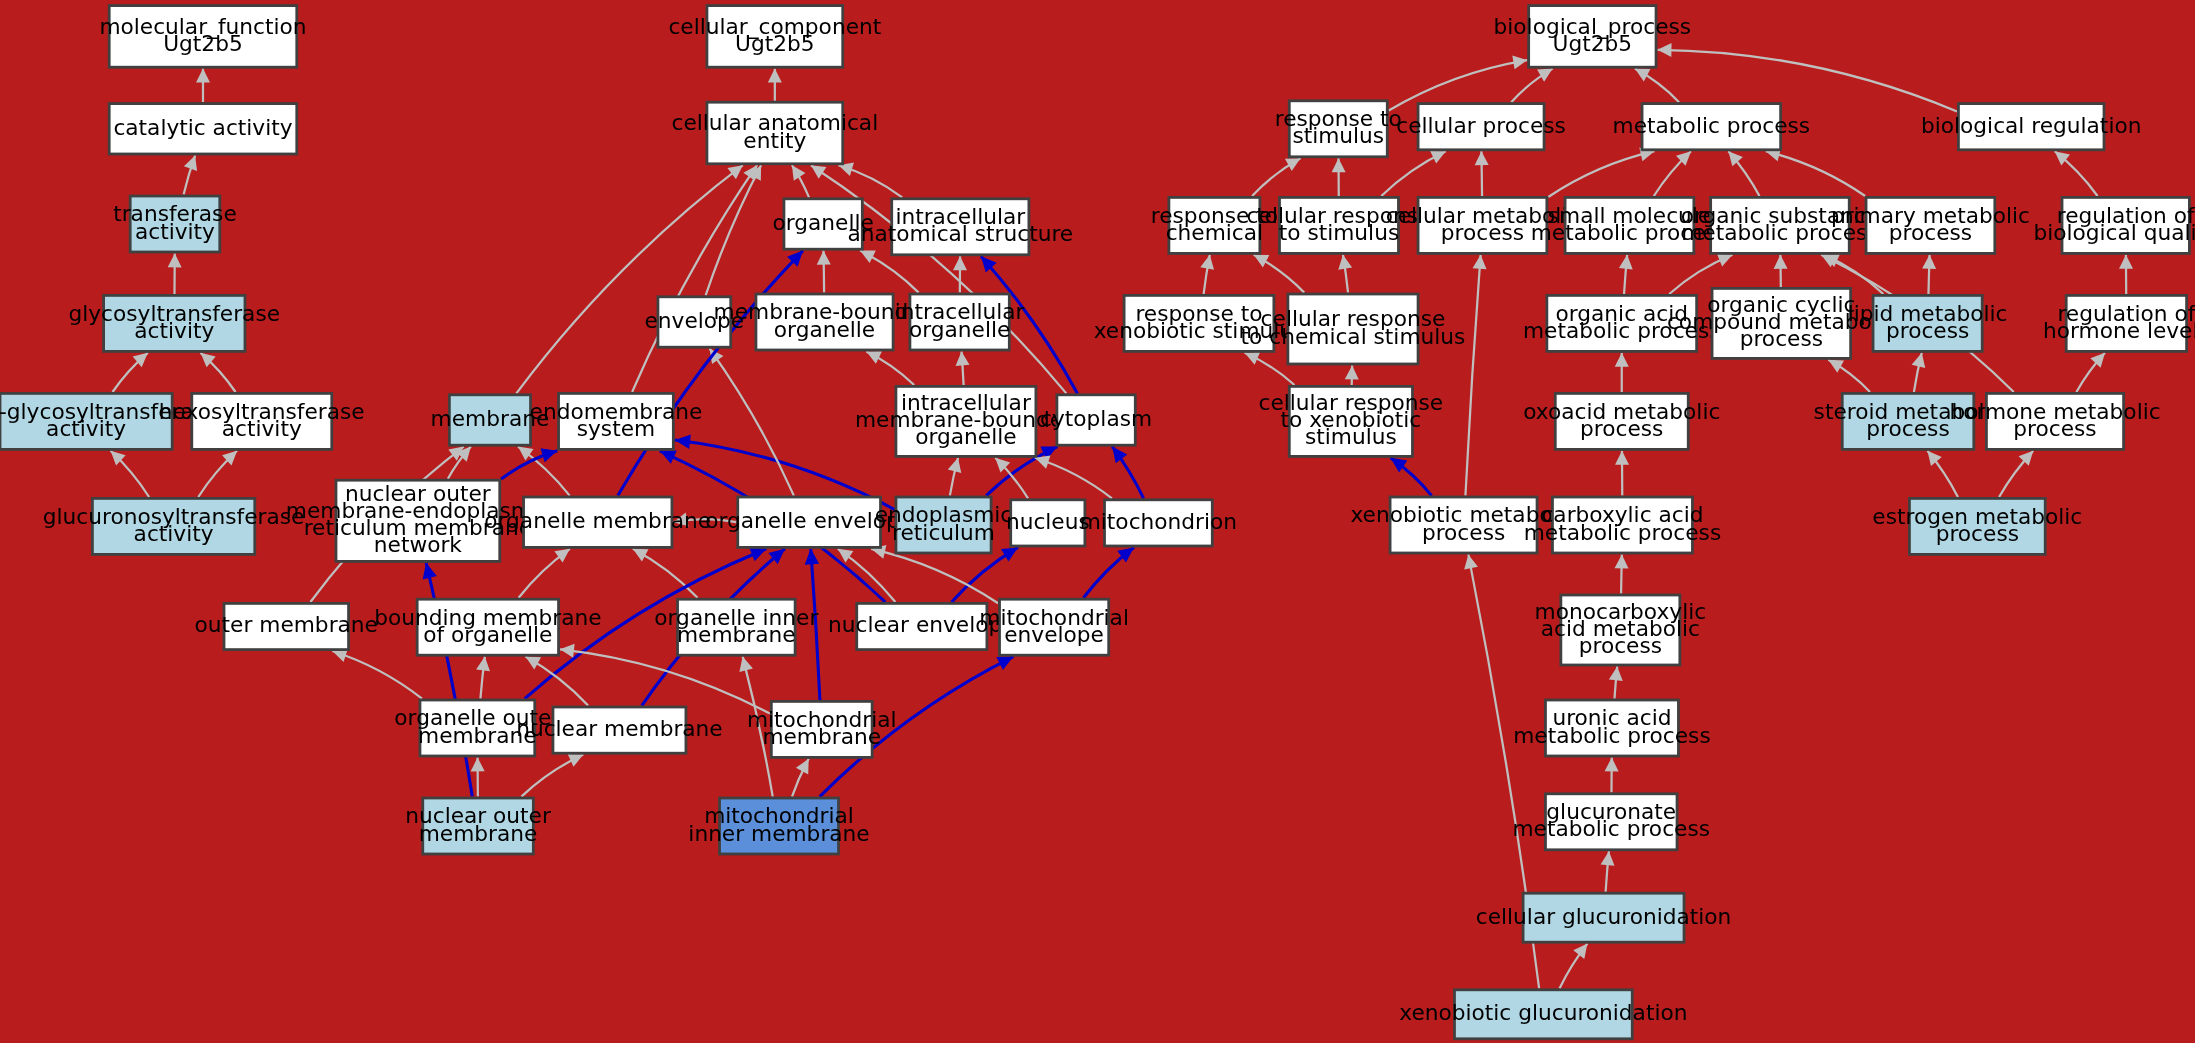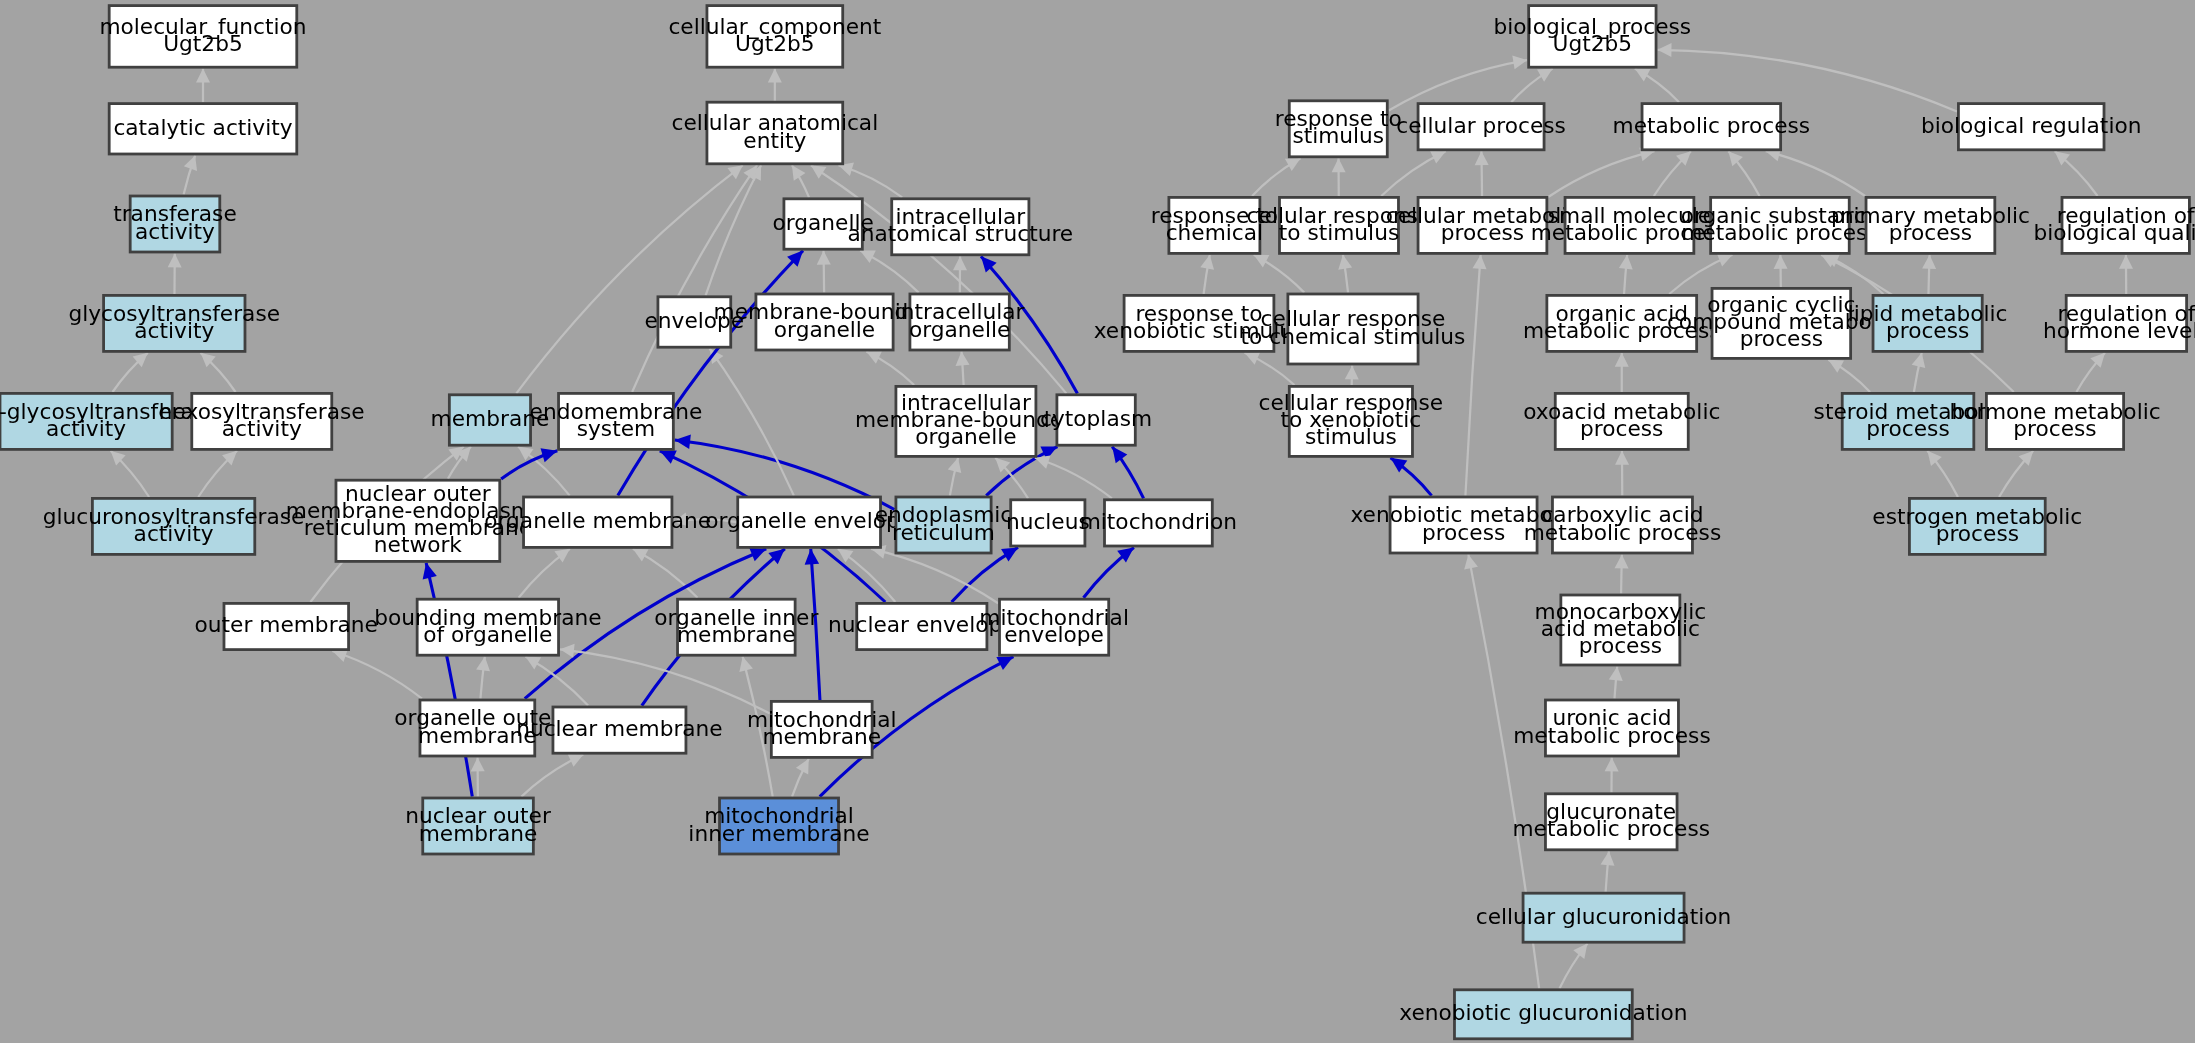--- a/index.html
+++ b/index.html
@@ -1,17 +1,17 @@
 <!DOCTYPE html>
 <html><head>
 <meta charset="utf-8">
 <style>
   html,body{margin:0;padding:0;background:#ffffff;}
   body{font-family:"DejaVu Sans","Liberation Sans",sans-serif;}
-  #stage{position:relative;width:2195px;height:1043px;background:#a3a3a3;overflow:hidden;}
+  #stage{position:relative;width:2195px;height:1043px;background:#b91c1c;overflow:hidden;}
   #graph{position:absolute;left:0;top:0;width:2195px;height:1043px;}
   .node-rect{fill:#ffffff;stroke:#404040;stroke-width:2;}
   .node-rect.hl{fill:#b0d7e3;}
   .node-rect.hl2{fill:#5b8fd9;}
   .node-label{font-family:"DejaVu Sans","Liberation Sans",sans-serif;font-size:15.5px;fill:#000000;text-anchor:middle;dominant-baseline:middle;}
   .edge-isa{fill:none;stroke:#bfbfbf;stroke-width:1.6;}
   .edge-partof{fill:none;stroke:#0000cc;stroke-width:2.2;}
   .ah-isa{fill:#bfbfbf;}
   .ah-partof{fill:#0000cc;}
 </style>

